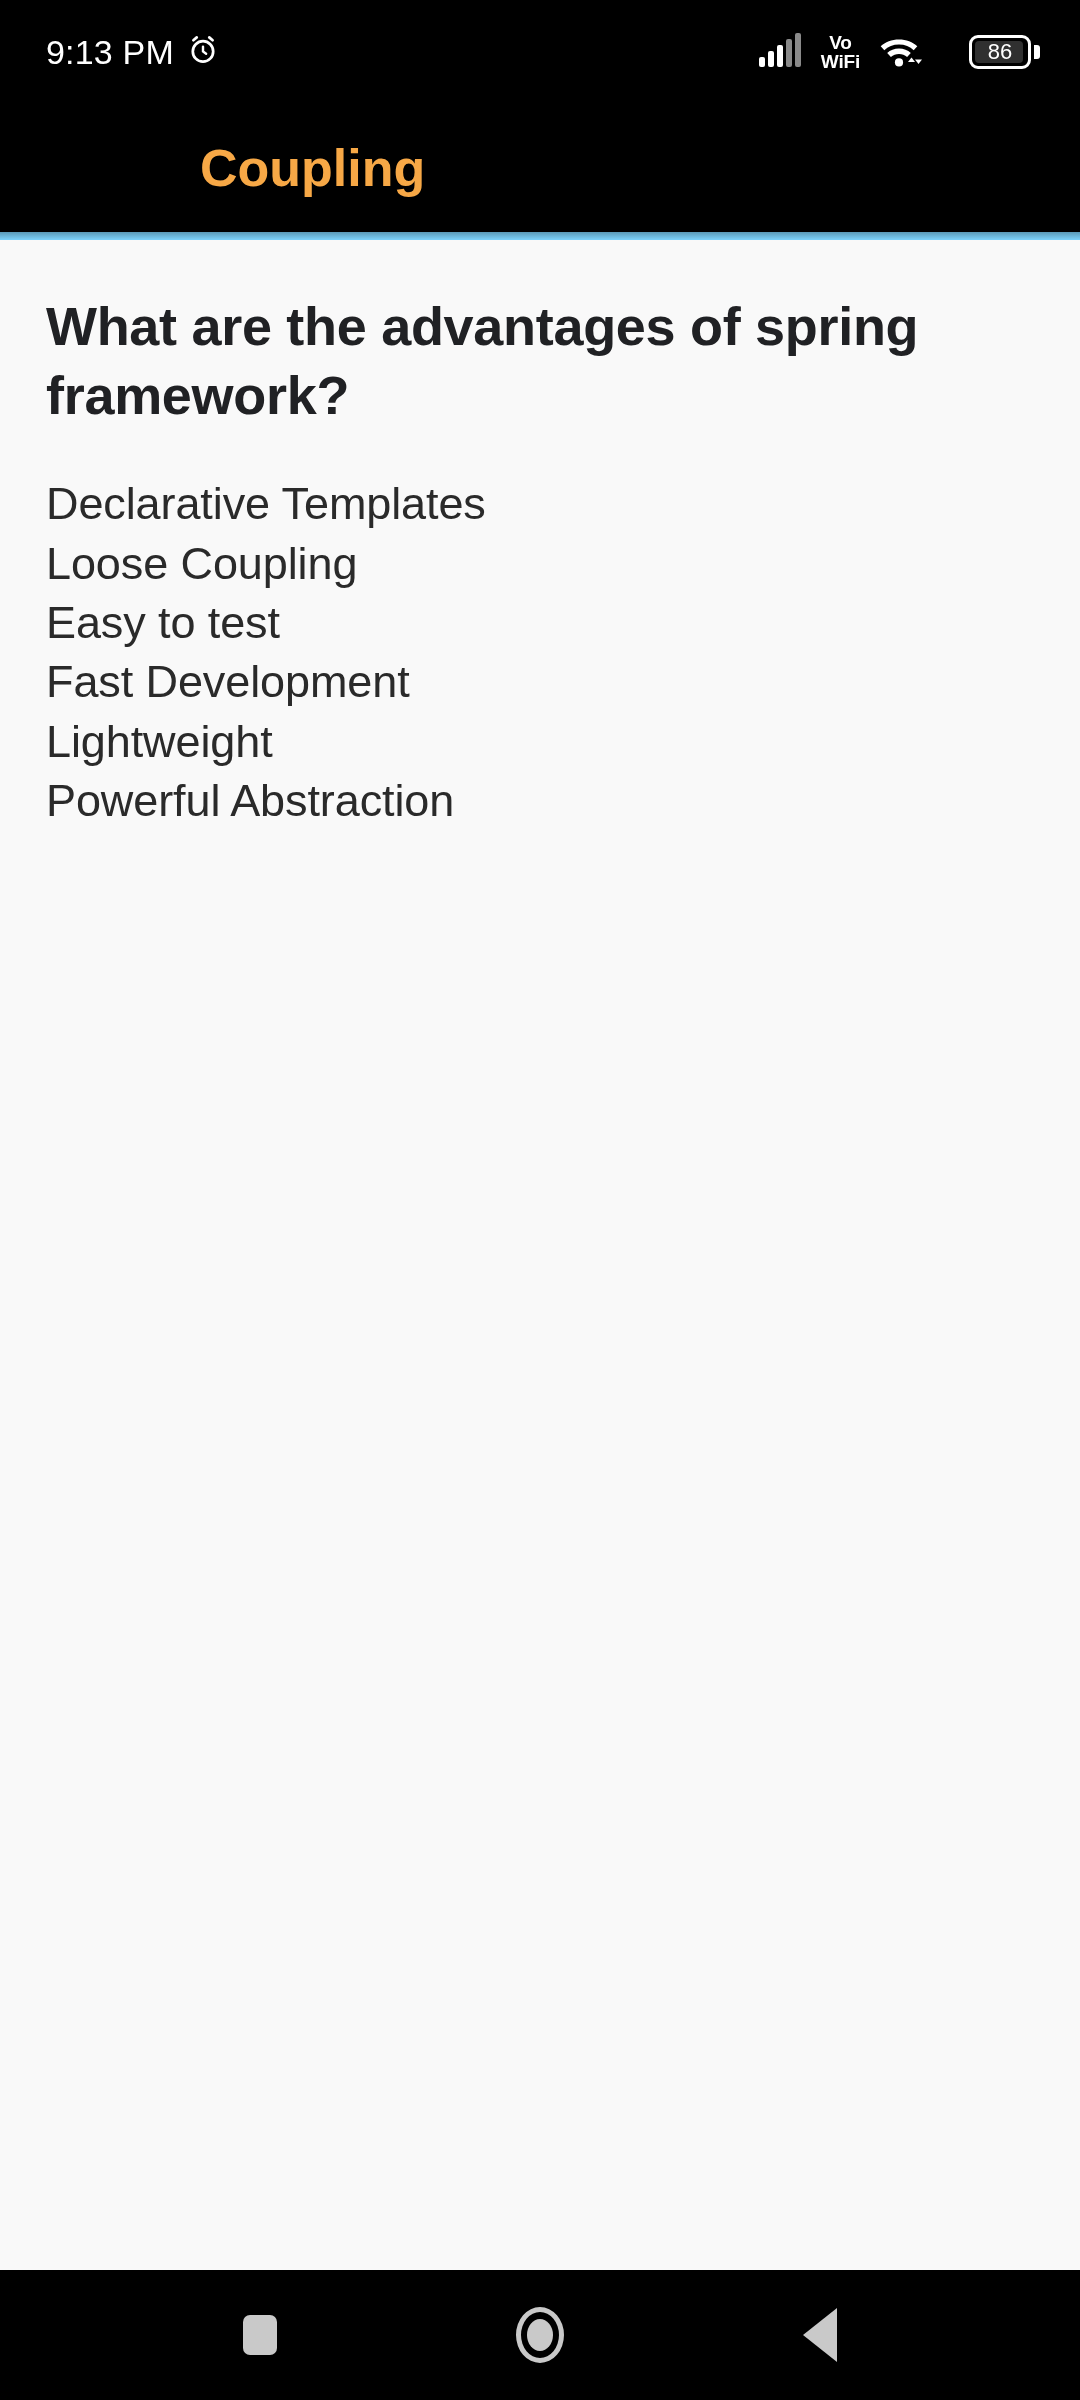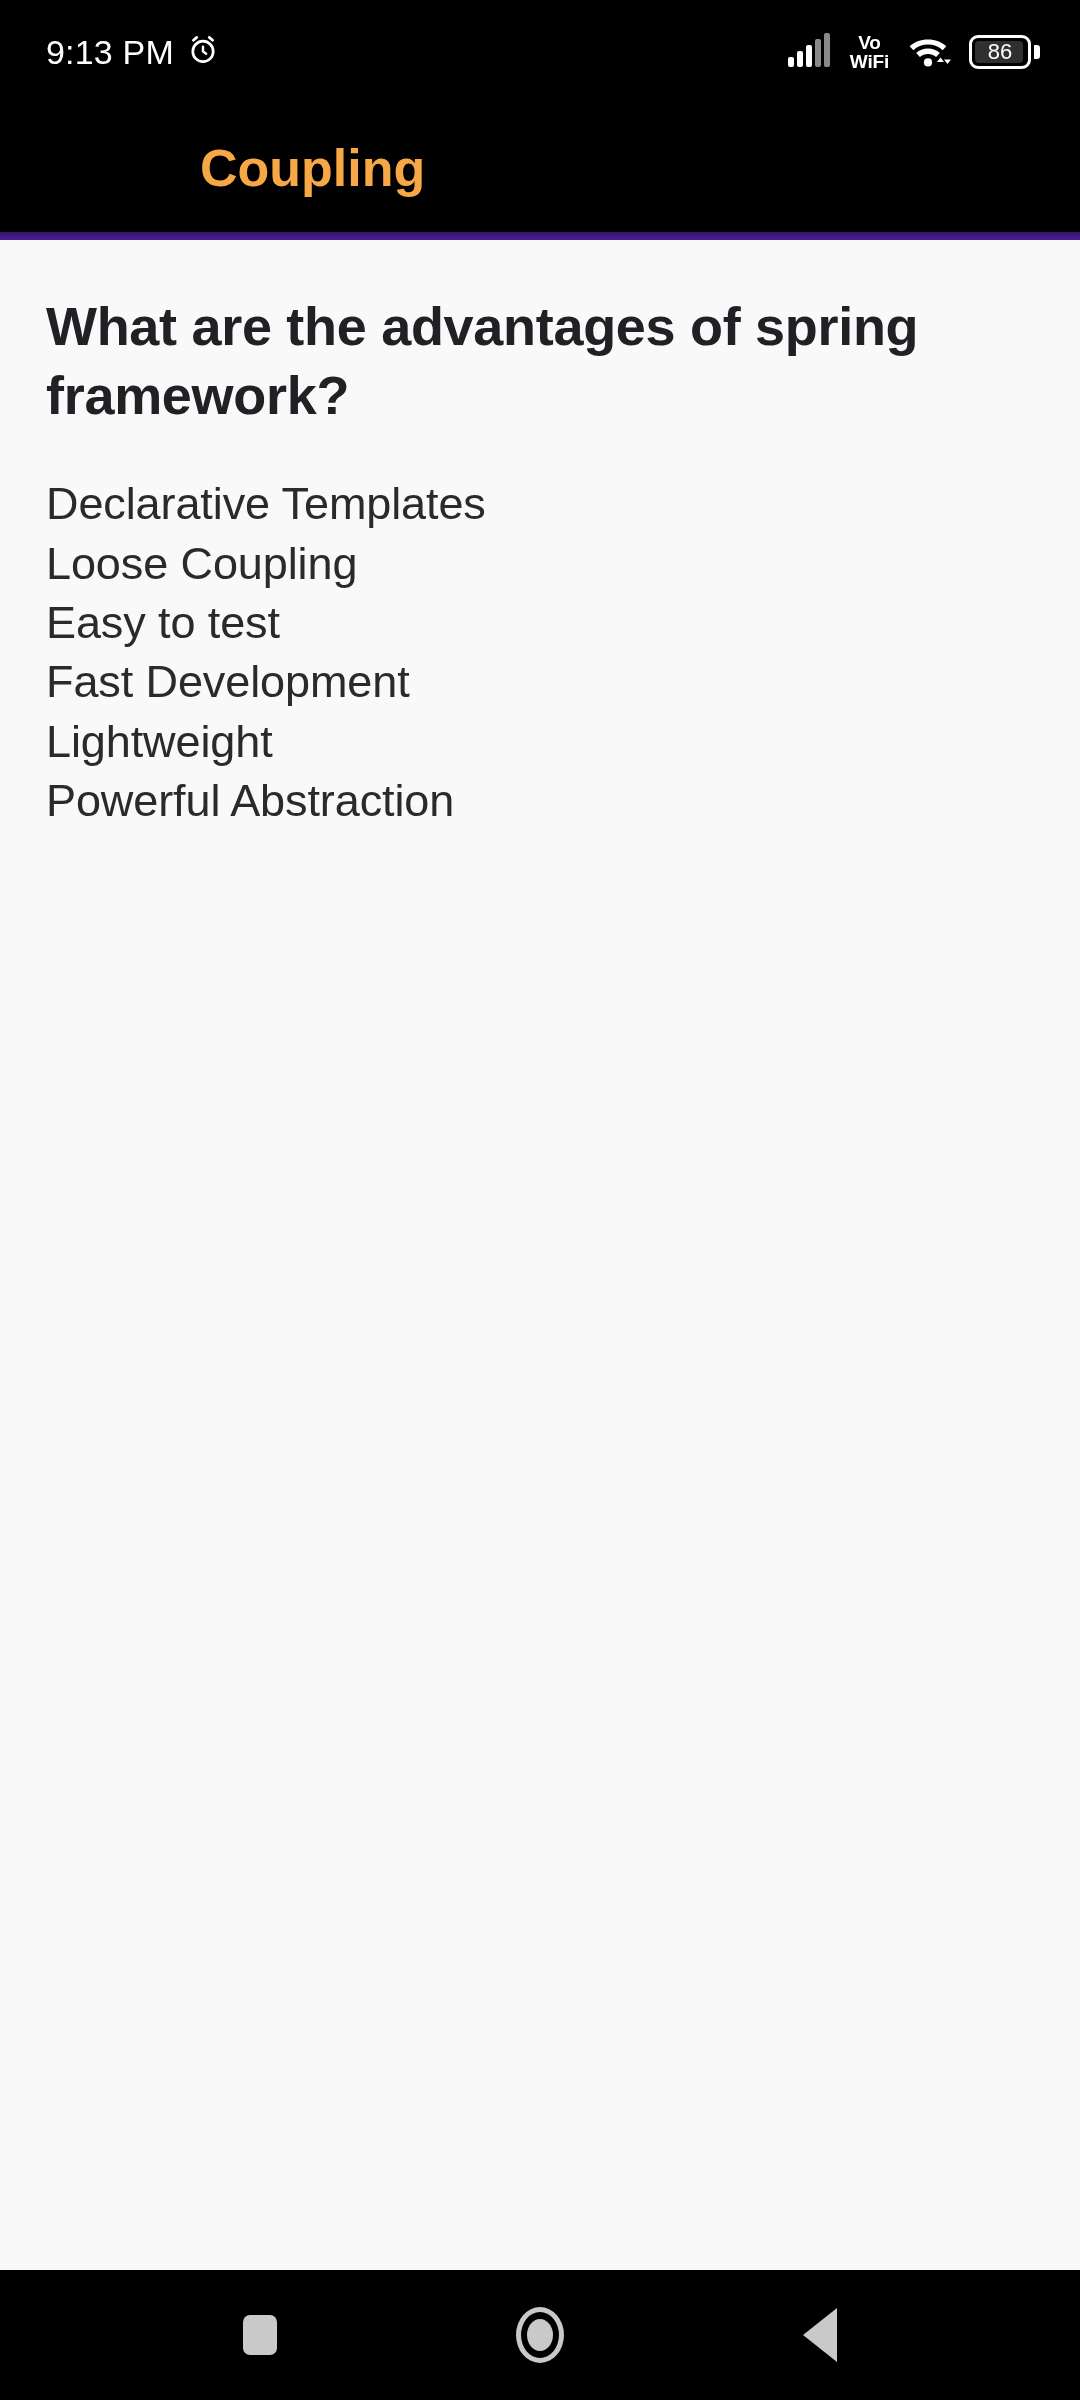--- a/index.html
+++ b/index.html
@@ -10,21 +10,21 @@
     width: 1080px;
     height: 2400px;
     background: #000000;
     font-family: "Liberation Sans", sans-serif;
     overflow: hidden;
   }
   .phone {
     position: relative;
     width: 1080px;
     height: 2400px;
-    background: #4c1d95;
+    background: #7dd3fc;
     display: flex;
     flex-direction: column;
   }
 
   
   .status-bar {
     height: 104px;
     background: #000000;
     display: flex;
     align-items: center;
@@ -74,20 +74,21 @@
   .battery-body {
     position: relative;
     width: 62px;
     height: 34px;
     border: 3px solid #ffffff;
     border-radius: 9px;
     box-sizing: border-box;
     display: flex;
     align-items: center;
     justify-content: center;
+    margin-left: 29px;
   }
   .battery-fill {
     position: absolute;
     left: 3px; top: 3px; bottom: 3px;
     width: 86%;
     background: #303030;
     border-radius: 4px;
   }
   .battery-level {
     position: relative;

